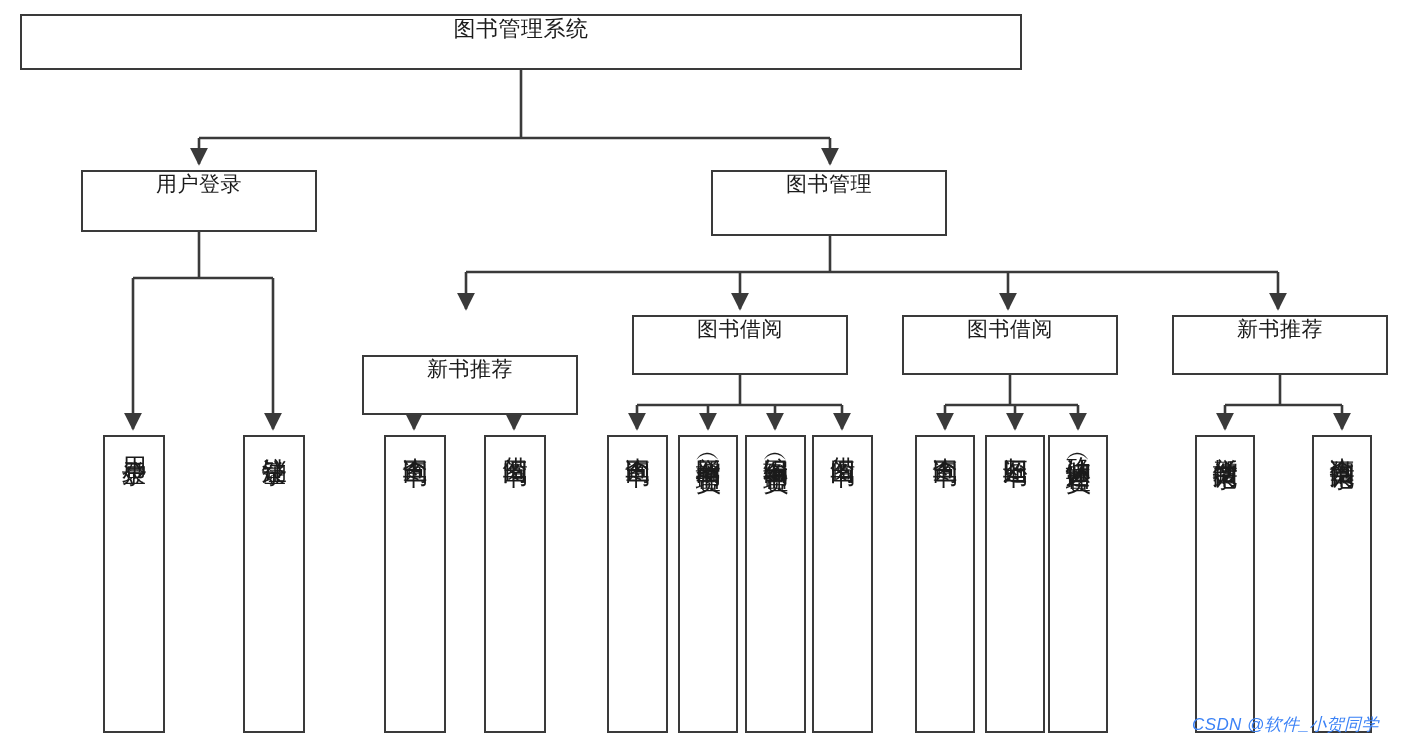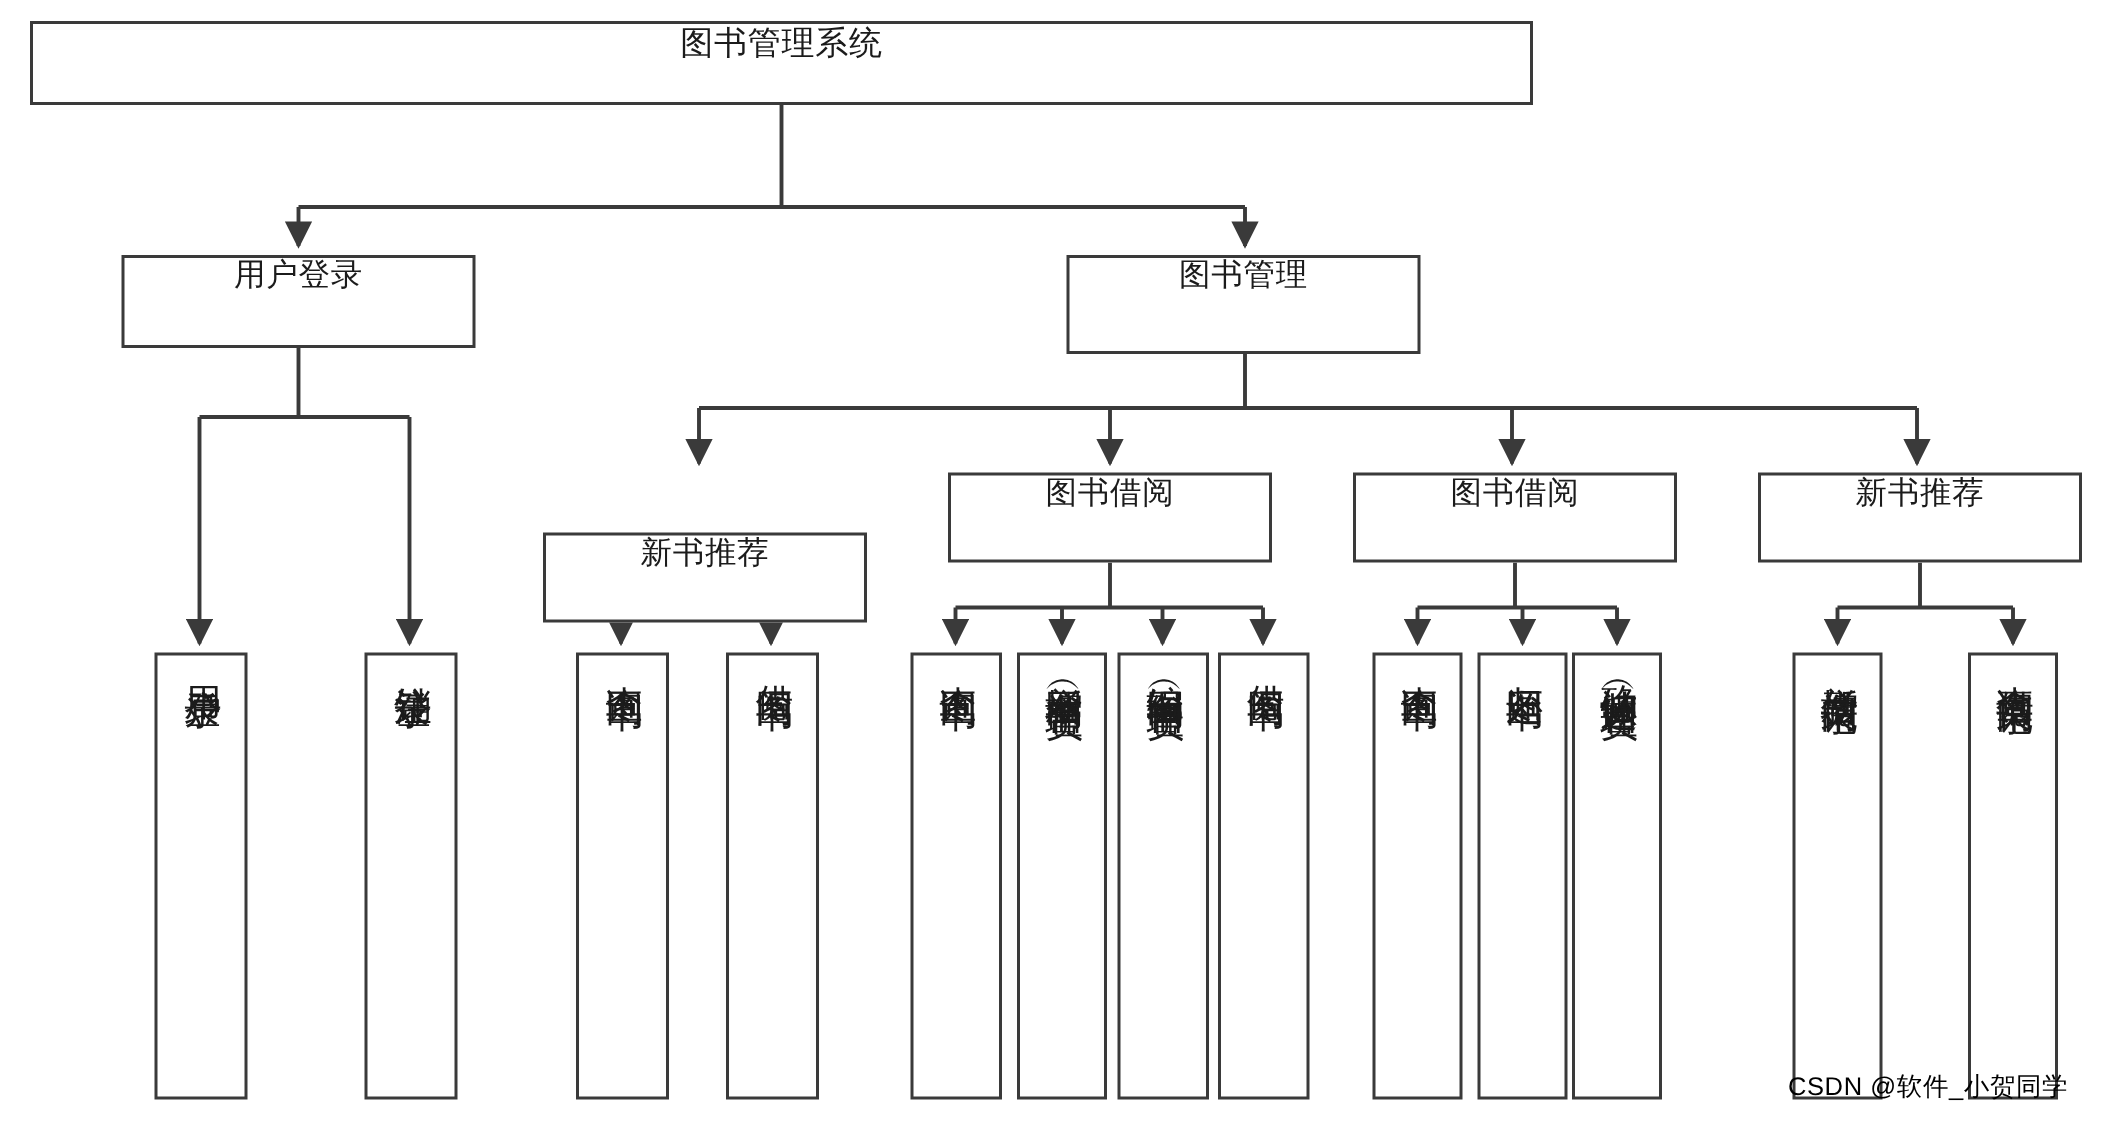--- a/index.html
+++ b/index.html
@@ -66,24 +66,25 @@
     margin-top: 0;
   }
   .node.v.tall-text .label {
     font-size: 25px;
   }
   .watermark {
     position: absolute;
     left: 1192px;
     top: 713px;
     font-size: 17px;
-    color: #000000;
+    color: #3b82f6;
     white-space: nowrap;
     z-index: 5;
     letter-spacing: 0.4px;
+    font-style: italic;
   }
 </style>
 </head>
 <body>
 
 <div id="canvas">
 
   <svg id="edges" viewBox="0 0 1405 747" xmlns="http://www.w3.org/2000/svg">
     <defs>
       <marker id="arrow" viewBox="0 0 10 10" refX="9" refY="5" markerWidth="7" markerHeight="7" orient="auto-start-reverse">

